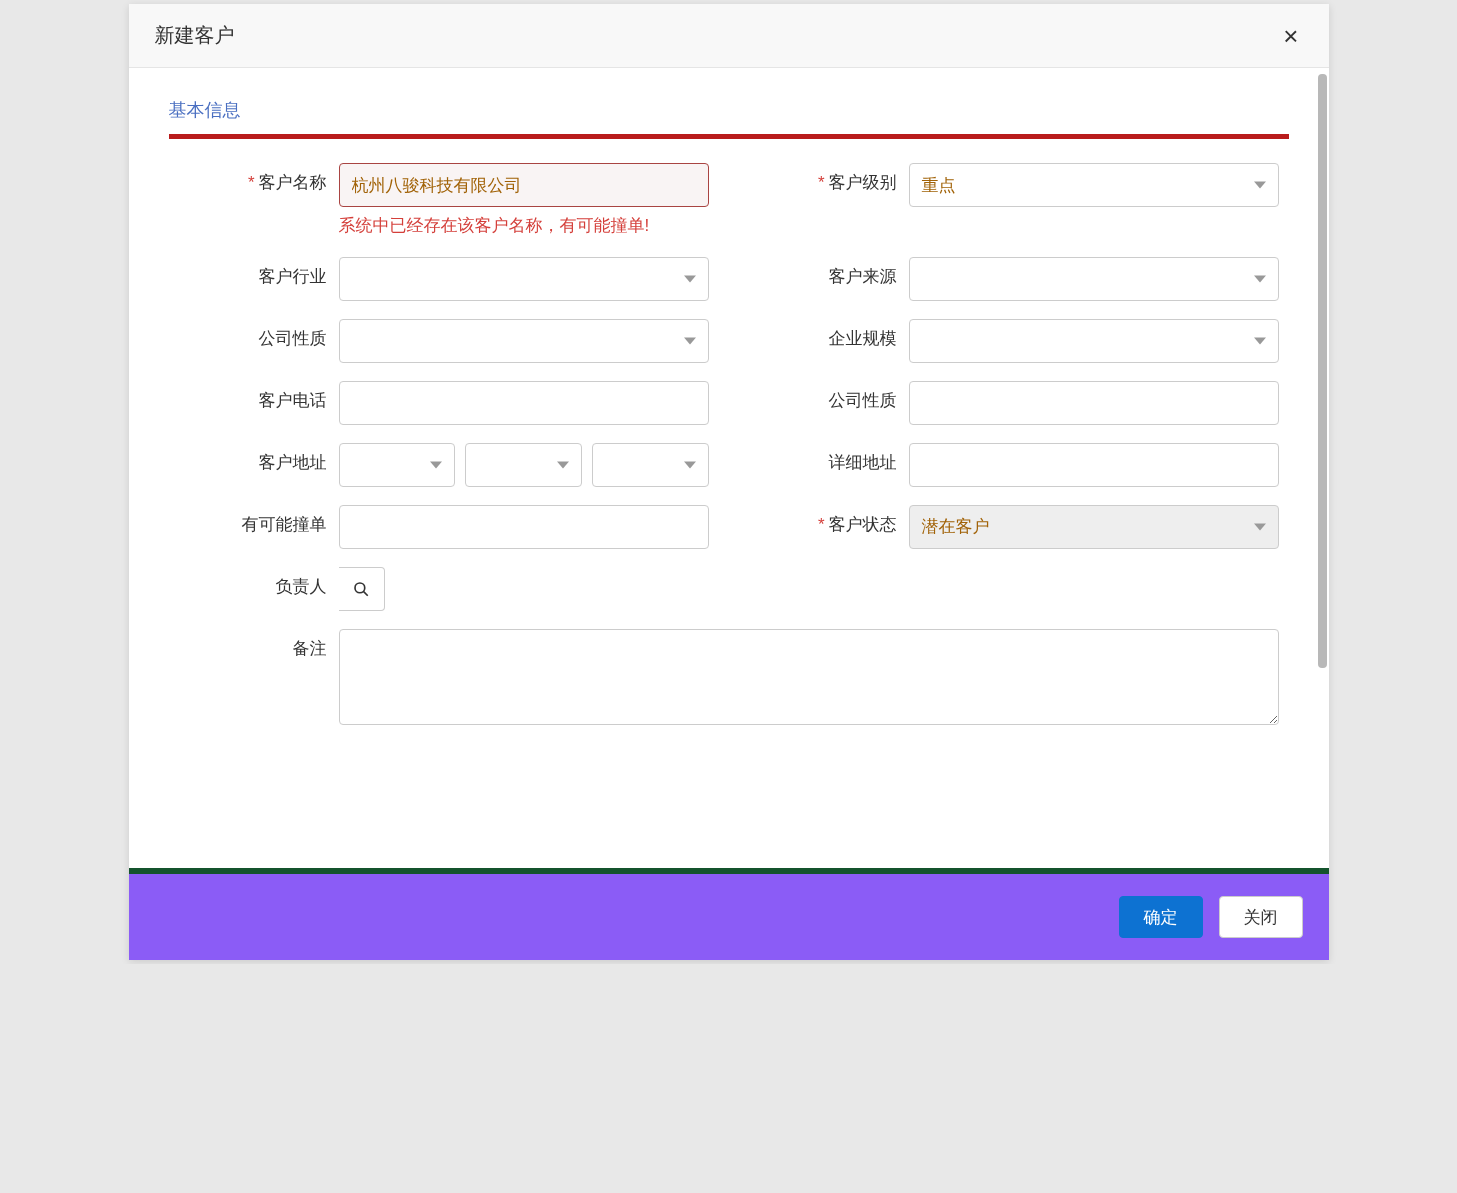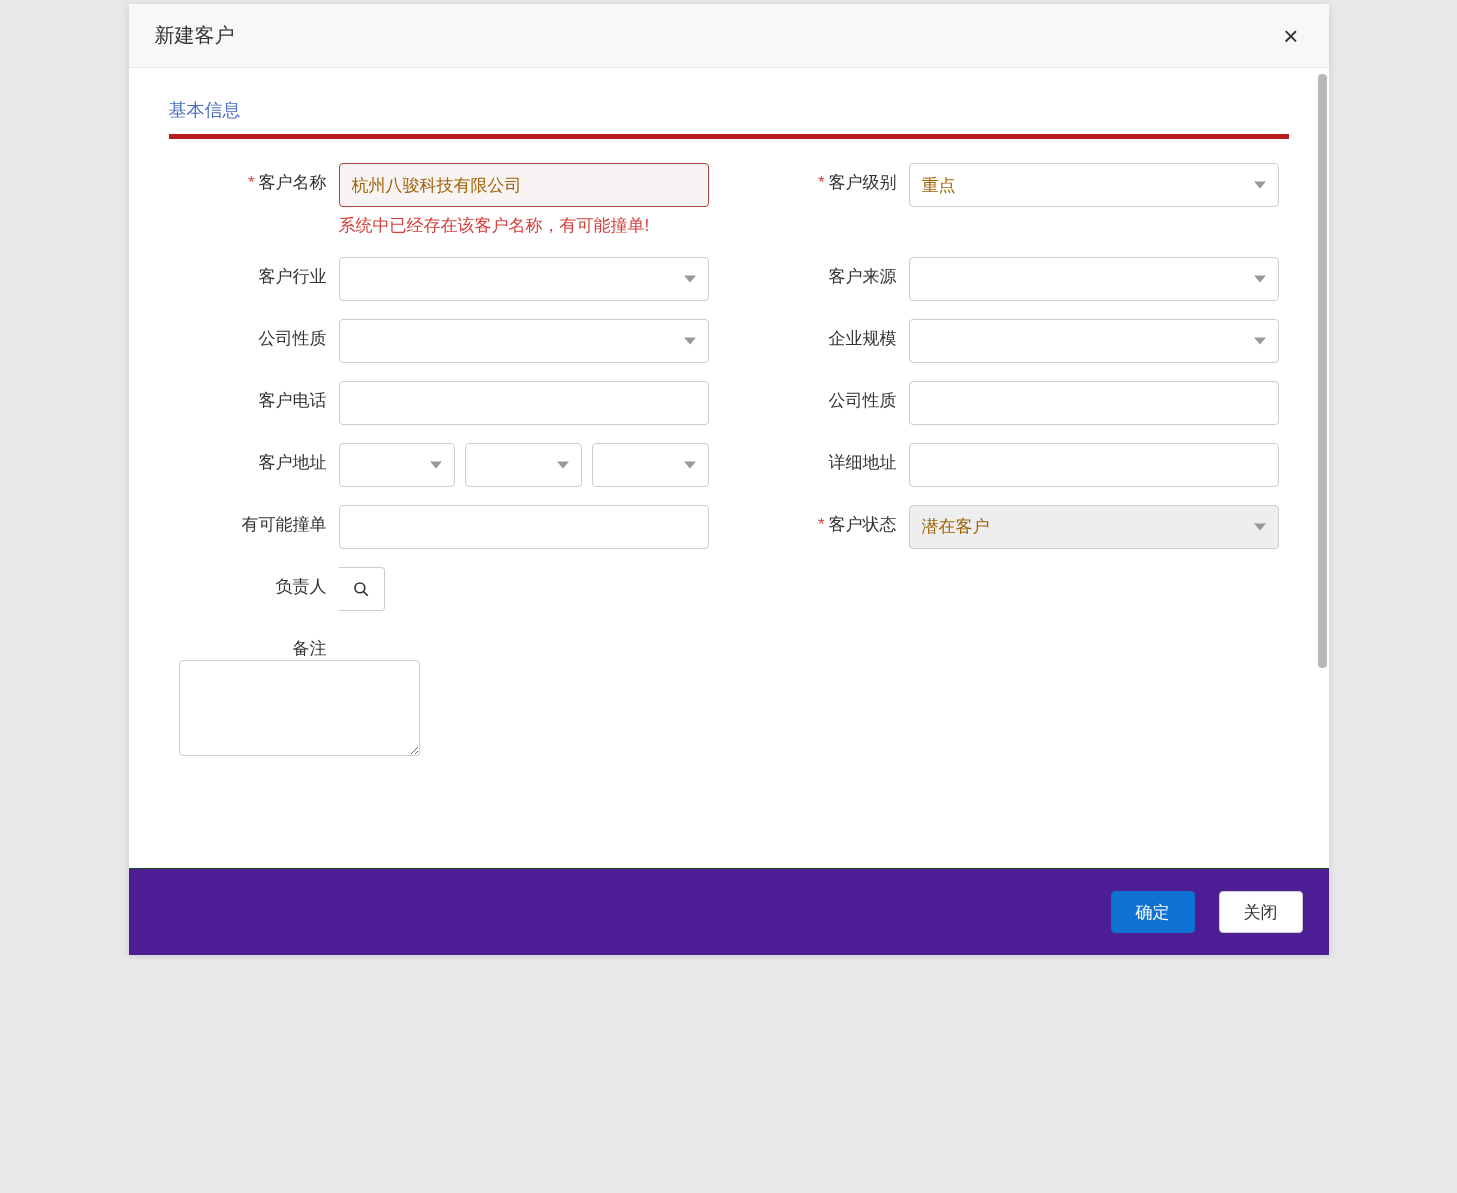--- a/index.html
+++ b/index.html
@@ -73,21 +73,20 @@
   row-gap: 18px;
   padding: 0 10px;
   margin-bottom: 30px;
 }
 .form-row {
   display: flex;
   align-items: flex-start;
 }
 .form-row.full {
   grid-column: 1 / -1;
-  flex-direction: column;
 }
 .label {
   width: 160px;
   flex-shrink: 0;
   text-align: right;
   padding-right: 12px;
   padding-top: 8px;
   color: #333;
   font-size: 17px;
 }
@@ -184,24 +183,24 @@
   display: block;
 }
 .textarea {
   height: 96px;
   padding: 10px 12px;
   resize: vertical;
 }
 .modal-footer {
   display: flex;
   justify-content: flex-end;
-  gap: 24px;
+  gap: 16px;
   padding: 22px 26px;
-  background: #4c1d95;
-  border-top: 1px solid #14532d;
+  background: #8b5cf6;
+  border-top: 6px solid #14532d;
 }
 .btn {
   height: 42px;
   padding: 0 24px;
   border-radius: 4px;
   font-size: 17px;
   cursor: pointer;
   border: 1px solid transparent;
   font-family: inherit;
 }

